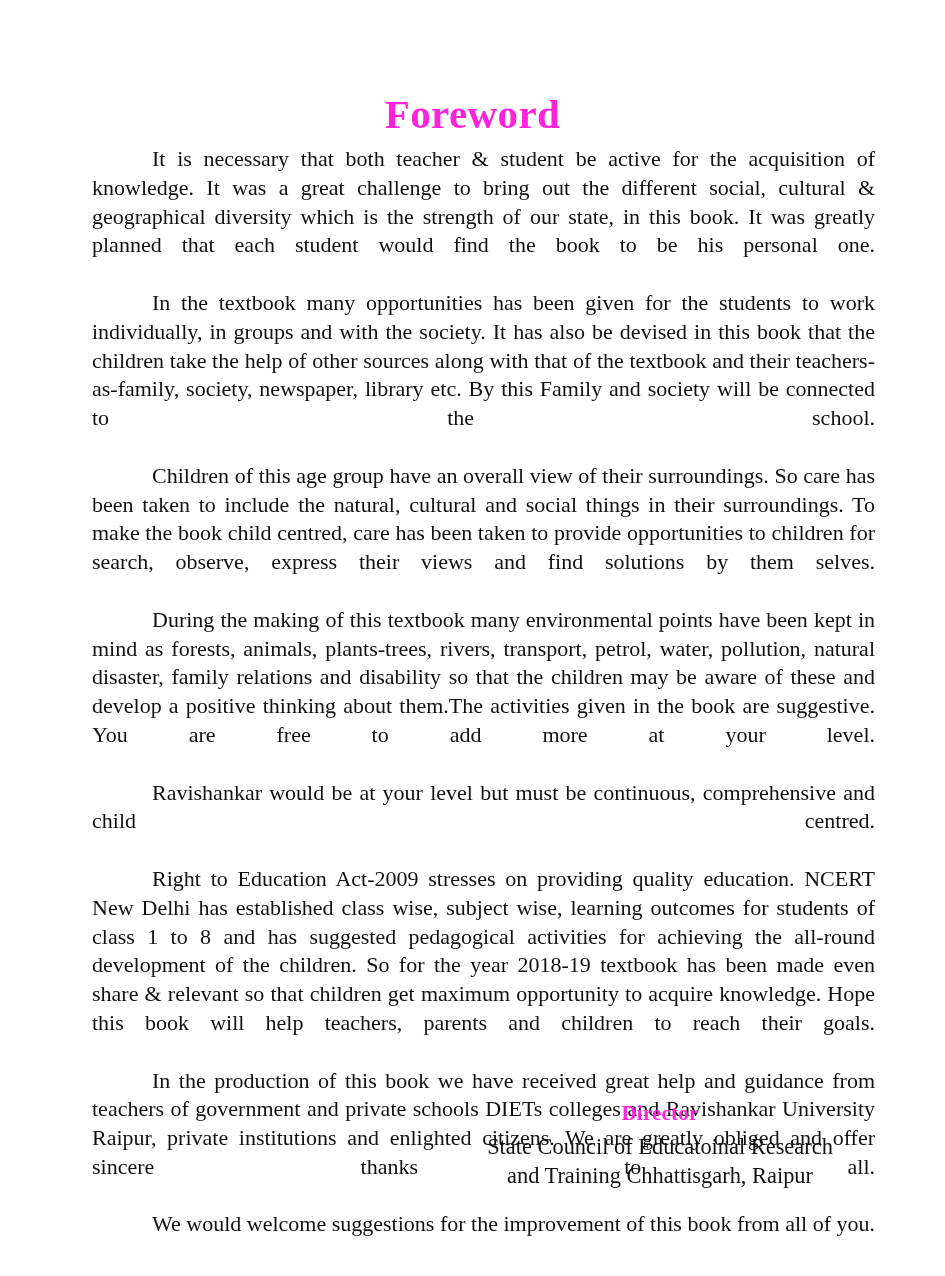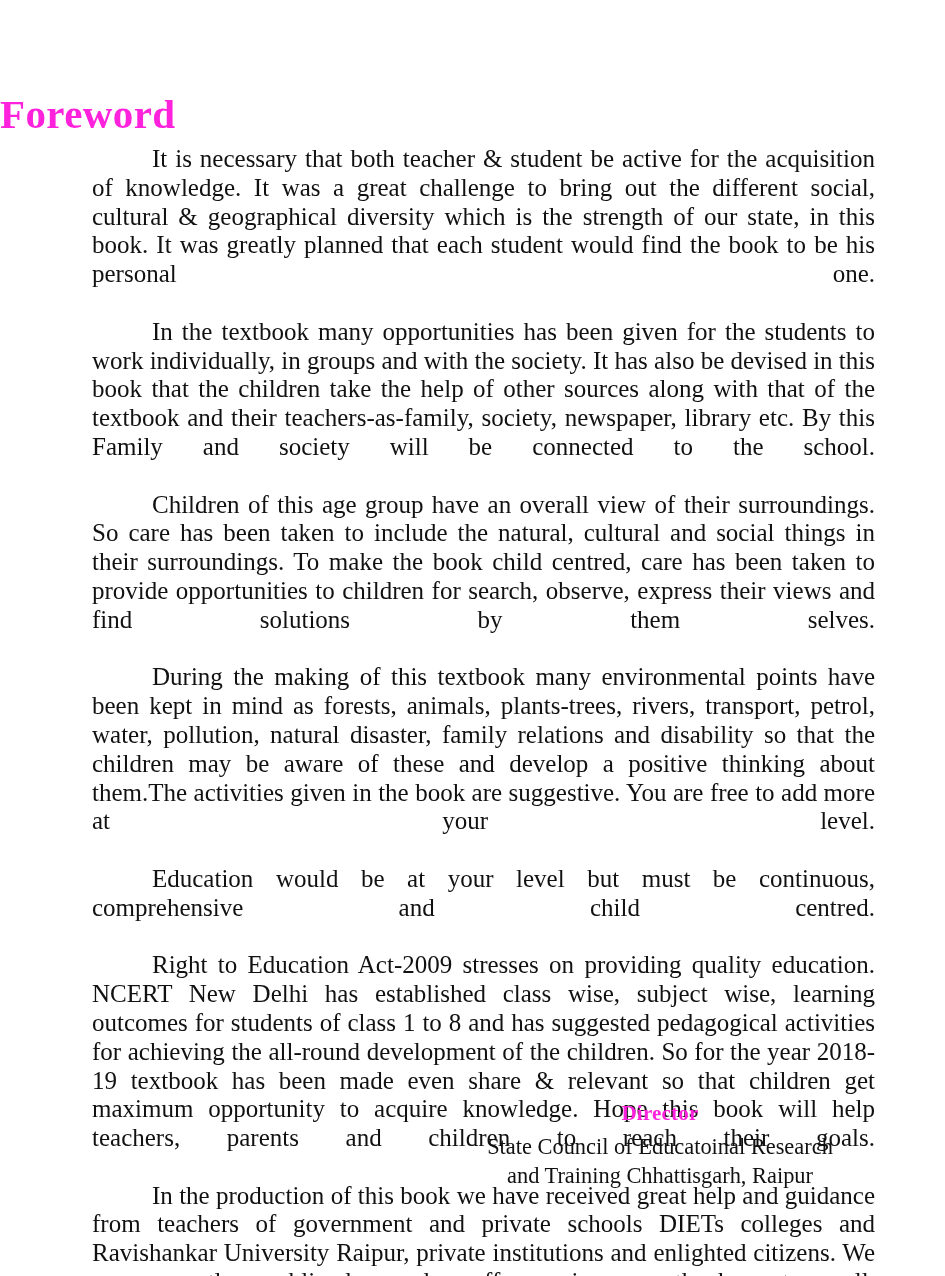--- a/index.html
+++ b/index.html
@@ -25,42 +25,42 @@
     width: 945px;
     height: 1276px;
     background: #ffffff;
   }
 
   .page-title {
     position: absolute;
     left: 0;
     top: 66px;
     width: 945px;
-    text-align: left;
+    text-align: center;
     font-size: 41px;
     font-weight: bold;
     color: #ff22dd;
     letter-spacing: 0.4px;
     line-height: 1.05;
   }
 
   .body-block {
     position: absolute;
     left: 92px;
     top: 145px;
     width: 783px;
   }
 
   p.para {
     margin: 0;
     padding: 0;
     text-align: justify;
     text-justify: inter-word;
     text-indent: 60px;
-    font-size: 25px;
+    font-size: 22px;
     line-height: 28.8px;
     color: #111111;
     hyphens: none;
   }
 
   
   p.para::after {
     content: "";
     display: inline-block;
     width: 100%;
@@ -97,21 +97,21 @@
 
 <div class="page">
 
   <h1 class="page-title">Foreword</h1>
 
   <div class="body-block">
     <p class="para">It is necessary that both teacher &amp; student be active for the acquisition of knowledge. It was a great challenge to bring out the different social, cultural &amp; geographical diversity which is the strength of our state, in this book. It was greatly planned that each student would find the book to be his personal one.</p>
     <p class="para">In the textbook many opportunities has been given for the students to work individually, in groups and with the society. It has also be devised in this book that the children take the help of other sources along with that of the textbook and their teachers-as-family, society, newspaper, library etc. By this Family and society will be connected to the school.</p>
     <p class="para">Children of this age group have an overall view of their surroundings. So care has been taken to include the natural, cultural and social things in their surroundings. To make the book child centred, care has been taken to provide opportunities to children for search, observe, express their views and find solutions by them selves.</p>
     <p class="para">During the making of this textbook many environmental points have been kept in mind as forests, animals, plants-trees, rivers, transport, petrol, water, pollution, natural disaster, family relations and disability so that the children may be aware of these and develop a positive thinking about them.The activities given in the book are suggestive. You are free to add more at your level.</p>
-    <p class="para">Education would be at your level but must be continuous, comprehensive and child centred.</p>
+    <p class="para">Ravishankar would be at your level but must be continuous, comprehensive and child centred.</p>
     <p class="para">Right to Education Act-2009 stresses on providing quality education. NCERT New Delhi has established class wise, subject wise, learning outcomes for students of class 1 to 8 and has suggested pedagogical activities for achieving the all-round development of the children. So for the year 2018-19 textbook has been made even share &amp; relevant so that children get maximum opportunity to acquire knowledge. Hope this book will help teachers, parents and children to reach their goals.</p>
     <p class="para">In the production of this book we have received great help and guidance from teachers of government and private schools DIETs colleges and Ravishankar University Raipur, private institutions and enlighted citizens. We are greatly obliged and offer sincere thanks to all.</p>
     <p class="para">We would welcome suggestions for the improvement of this book from all of you.</p>
   </div>
 
   <div class="signature">
     <div class="sig-role">Director</div>
     <div class="sig-org-line line1">State Council of Educatoinal Research</div>
     <div class="sig-org-line line2">and Training Chhattisgarh, Raipur</div>
   </div>

